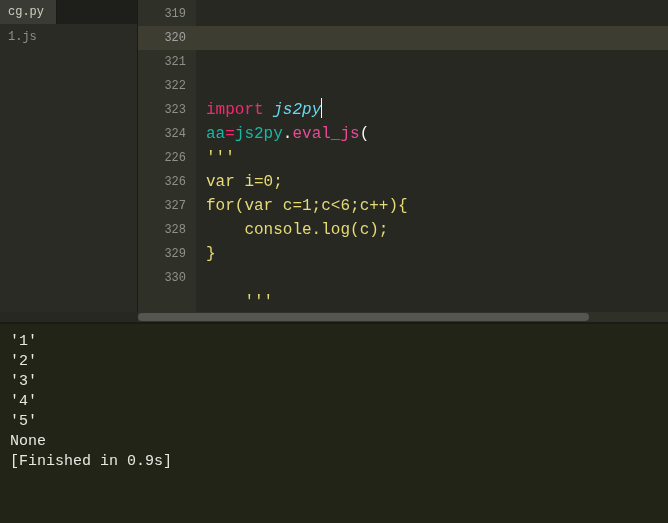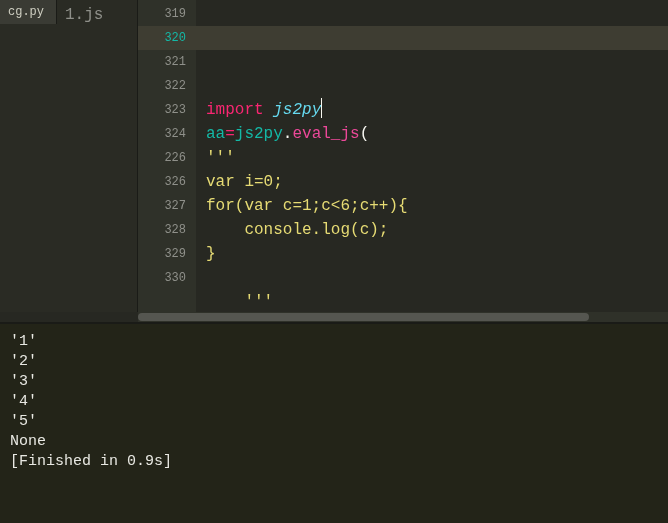--- a/index.html
+++ b/index.html
@@ -16,21 +16,21 @@
 .top-area {
   display: flex;
   height: 312px;
   background: #272822;
 }
 .sidebar {
   width: 138px;
   background: #2a2b24;
   border-right: 1px solid #1a1b17;
   display: flex;
-  flex-direction: row;
+  flex-direction: column;
 }
 .tab-bar {
   height: 24px;
   background: #1e1f1a;
   display: flex;
   align-items: stretch;
 }
 .tab {
   background: #3a3b34;
   color: #cfcfc2;
@@ -39,42 +39,42 @@
   display: flex;
   align-items: center;
   border-right: 1px solid #1a1b17;
 }
 .file-list {
   flex: 1;
   padding: 4px 0 0 8px;
 }
 .file-item {
   color: #8f908a;
-  font-size: 16px;
+  font-size: 12px;
   padding: 2px 0;
   cursor: pointer;
 }
 .editor {
   flex: 1;
   display: flex;
   background: #272822;
   overflow: hidden;
   position: relative;
 }
 .gutter {
   width: 58px;
   background: #2f3129;
   text-align: right;
   padding: 2px 10px 2px 0;
   color: #8f908a;
   font-size: 12px;
   line-height: 24px;
 }
 .gutter .current {
-  color: #14b8a6;
+  color: #a3a3a3;
   background: #3e3d32;
   display: block;
   margin-right: -10px;
   padding-right: 10px;
 }
 .code {
   flex: 1;
   padding: 2px 0 2px 10px;
   font-size: 16px;
   line-height: 24px;

